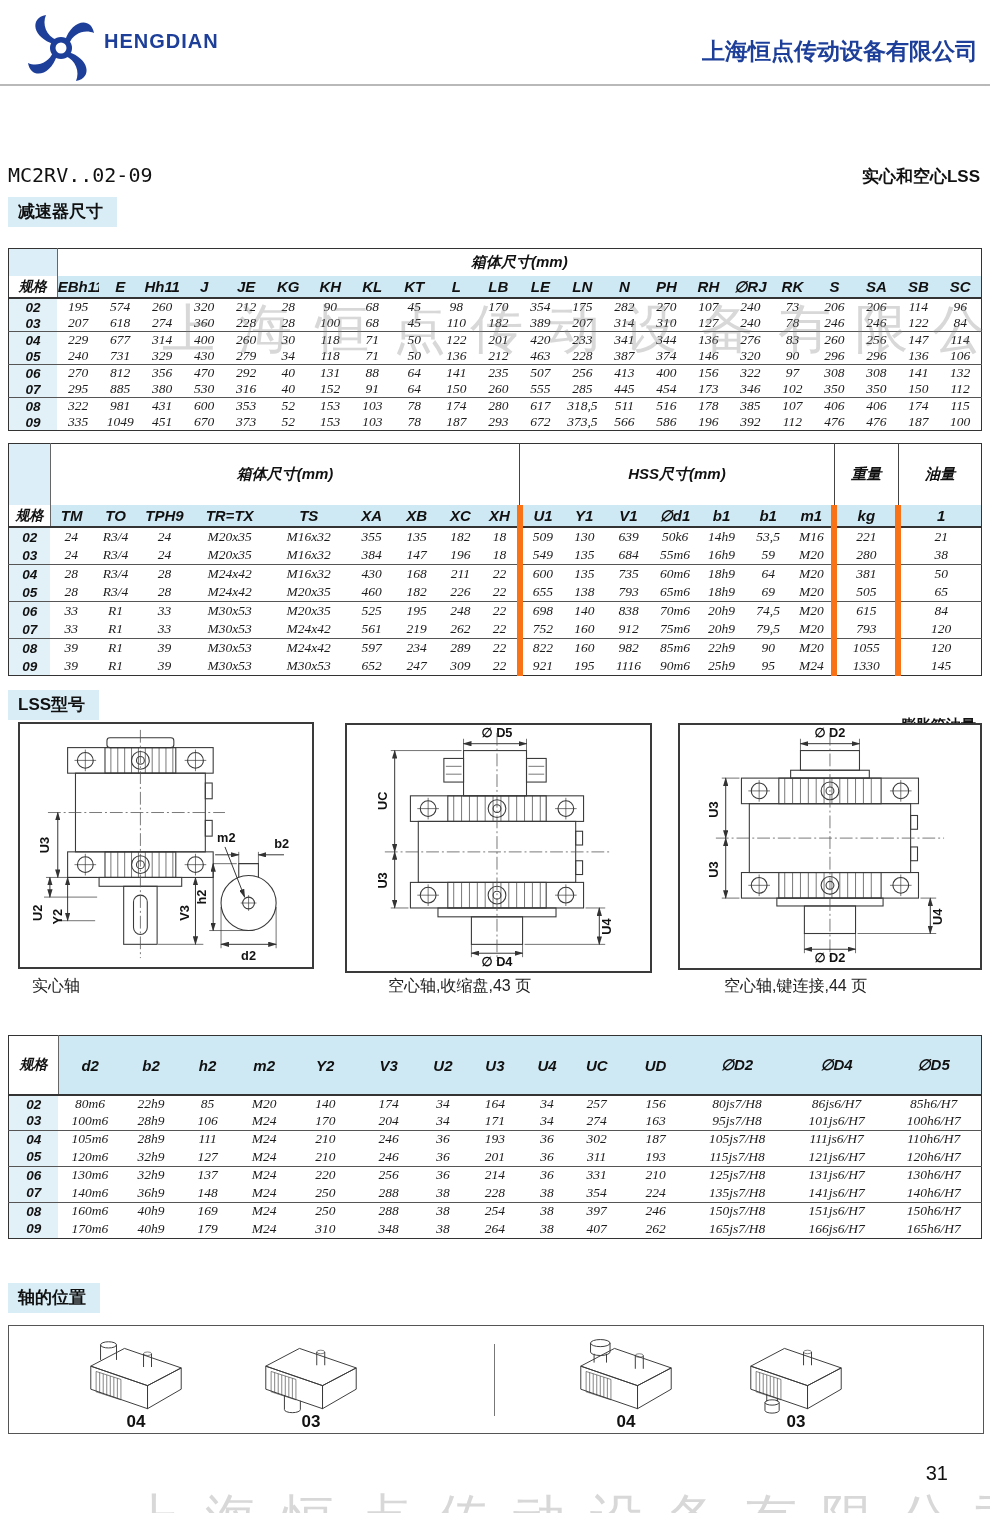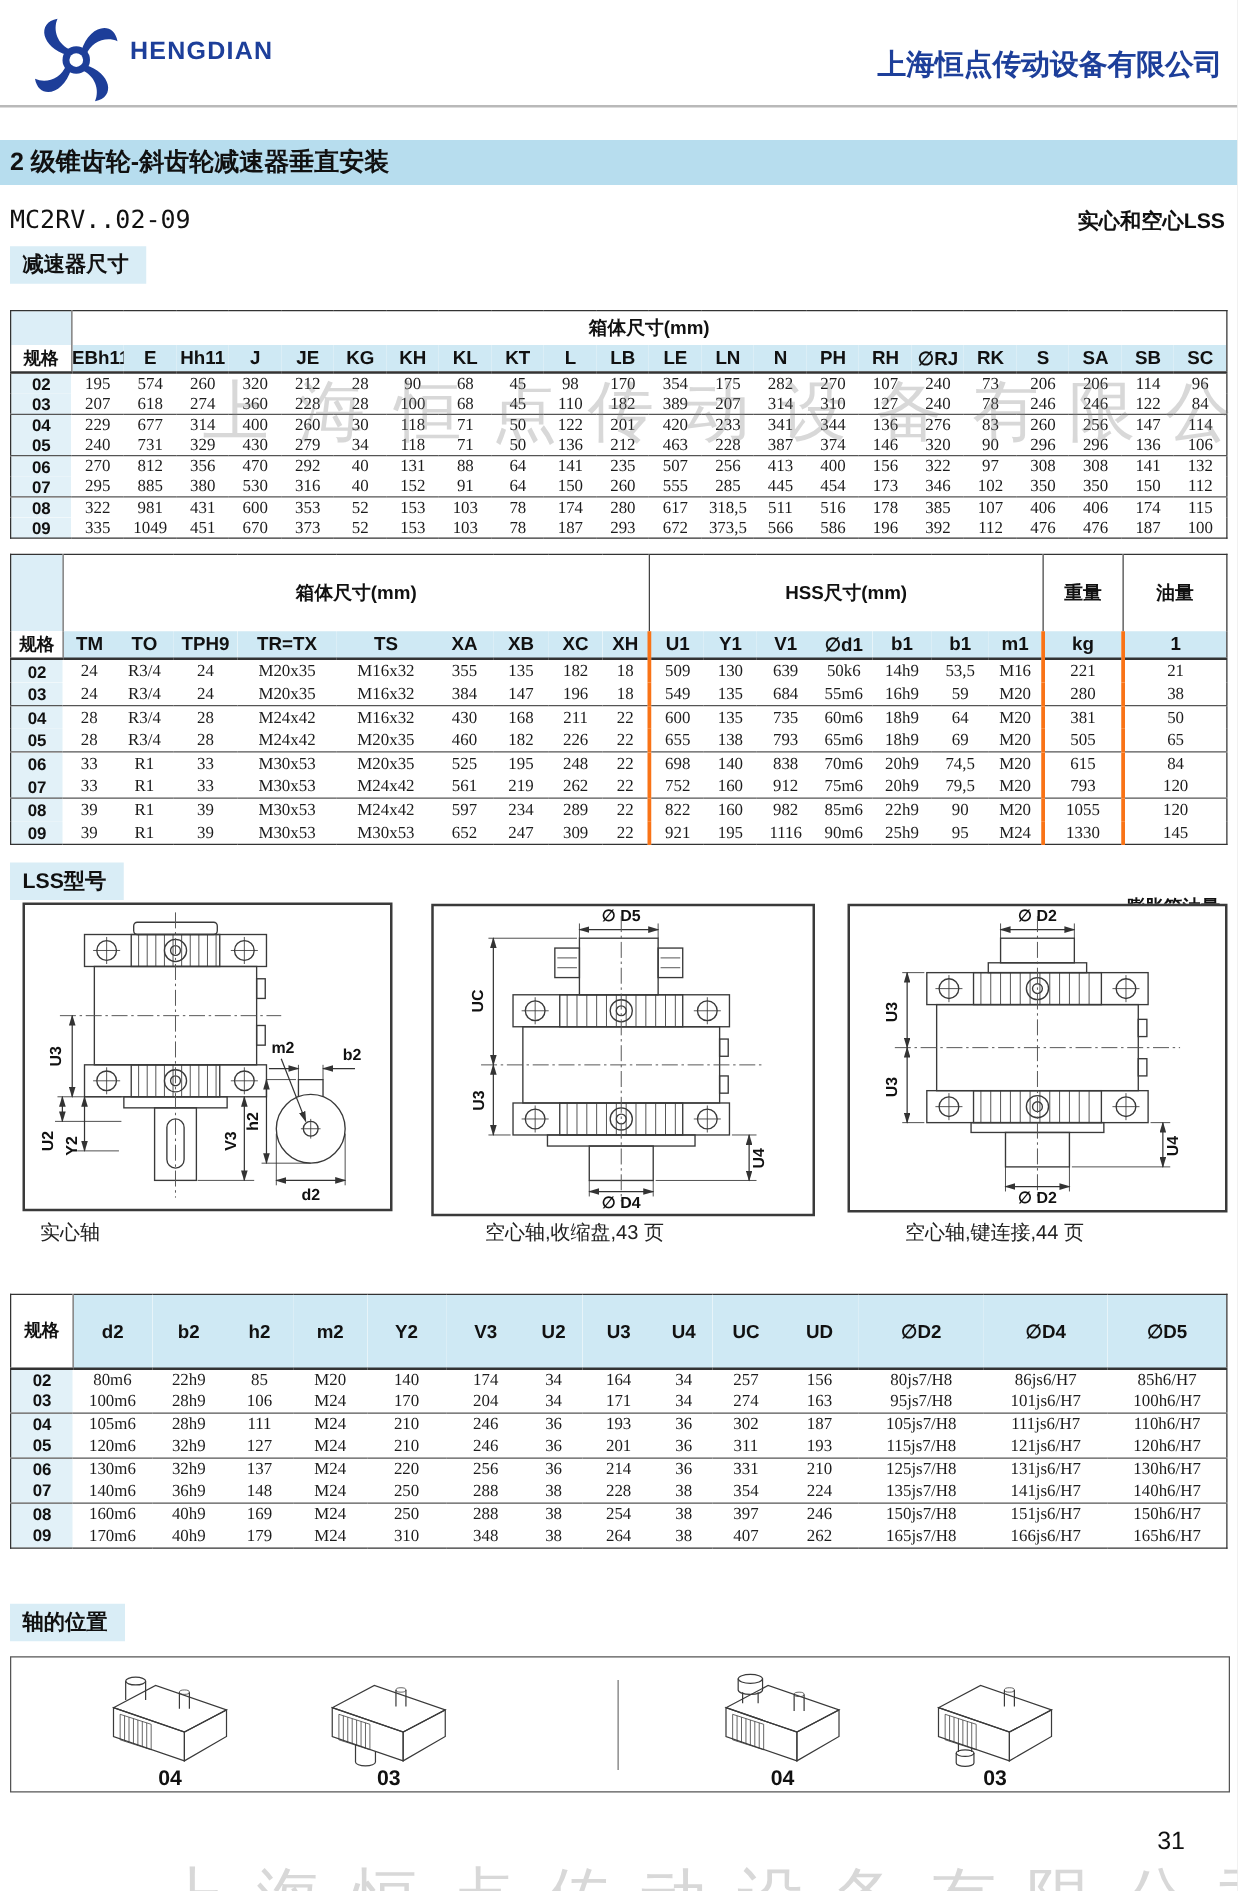--- a/index.html
+++ b/index.html
@@ -21,34 +21,34 @@
   .shaft-note{position:absolute;right:10px;top:165px;font-size:17px;font-weight:700;}
   .sec-label{position:absolute;background:#d9edf6;font-size:17px;font-weight:700;
              padding:3px 14px 4px 10px;}
   .lbl-dims{left:8px;top:197px;}
   .lbl-lss{left:8px;top:690px;}
   .lbl-shaftpos{left:8px;top:1283px;}
   .exp-tank{position:absolute;right:14px;top:700px;font-size:15px;font-weight:700;margin-top:16px;}
 
   
   table.spec-table{position:absolute;left:8px;width:974px;border-collapse:collapse;
-                   table-layout:fixed;border:1.5px solid #333;}
+                   table-layout:fixed;border:1.5px solid #333;font-style:italic;}
   .t1{top:248px;} .t2{top:443px;} .t3{top:1035px;}
   .spec-table td{text-align:center;vertical-align:middle;padding:0;overflow:hidden;
                  white-space:nowrap;}
   .c-corner{background:#dceef7;border-right:1px solid #666;}
   .c-group{background:#fff;font-weight:700;font-size:15px;}
   .gline{border-left:1px solid #444;}
   .c-spech{background:#fff;font-weight:700;font-size:14px;border-right:1px solid #666;}
   .c-colh{background:#cfe9f4;font-weight:700;font-size:15px;}
   .hdr td{border-bottom:2px solid #333;height:21px;}
   .c-spec{background:#e2f1f8;font-weight:700;font-size:13.5px;}
   .c-val{font-family:"Liberation Serif",serif;font-size:13.5px;color:#1c1c1c;}
   .pair-end td{border-bottom:1.2px solid #555;}
-  .vr{border-right:3px solid #f97316;}
+  .vr{border-right:6px solid #f97316;}
   .t1 tr:first-child td{height:27px;}
   .t2 tr:first-child td{height:61px;}
   .t3 tr:first-child td{height:58px;}
   .t1 tr:nth-child(n+3) td{height:16px;}
   .t2 tr:nth-child(n+3) td{height:18px;}
   .t3 tr:nth-child(n+3) td{height:17.5px;}
 
   
   .draw-box{position:absolute;border:2px solid #3a3a3a;background:#fff;}
   .db1{left:18px;top:722px;width:292px;height:243px;}
@@ -95,21 +95,20 @@
           <circle r="11"></circle>
         </g>
         <circle r="5.5" fill="#fff"></circle>
       </g>
     </svg>
   </div>
   <div class="logo-text">HENGDIAN</div>
   <div class="company">上海恒点传动设备有限公司</div>
   <div class="header-rule"></div>
 
-  <div class="title-band">2 级锥齿轮-斜齿轮减速器垂直安装</div>
   <div class="model-code">MC2RV..02-09</div>
   <div class="shaft-note">实心和空心LSS</div>
   <div class="sec-label lbl-dims">减速器尺寸</div>
 
   <table class="spec-table t1">
       <colgroup>
         <col style="width: 5%;">
         <col>
         <col>
         <col>

